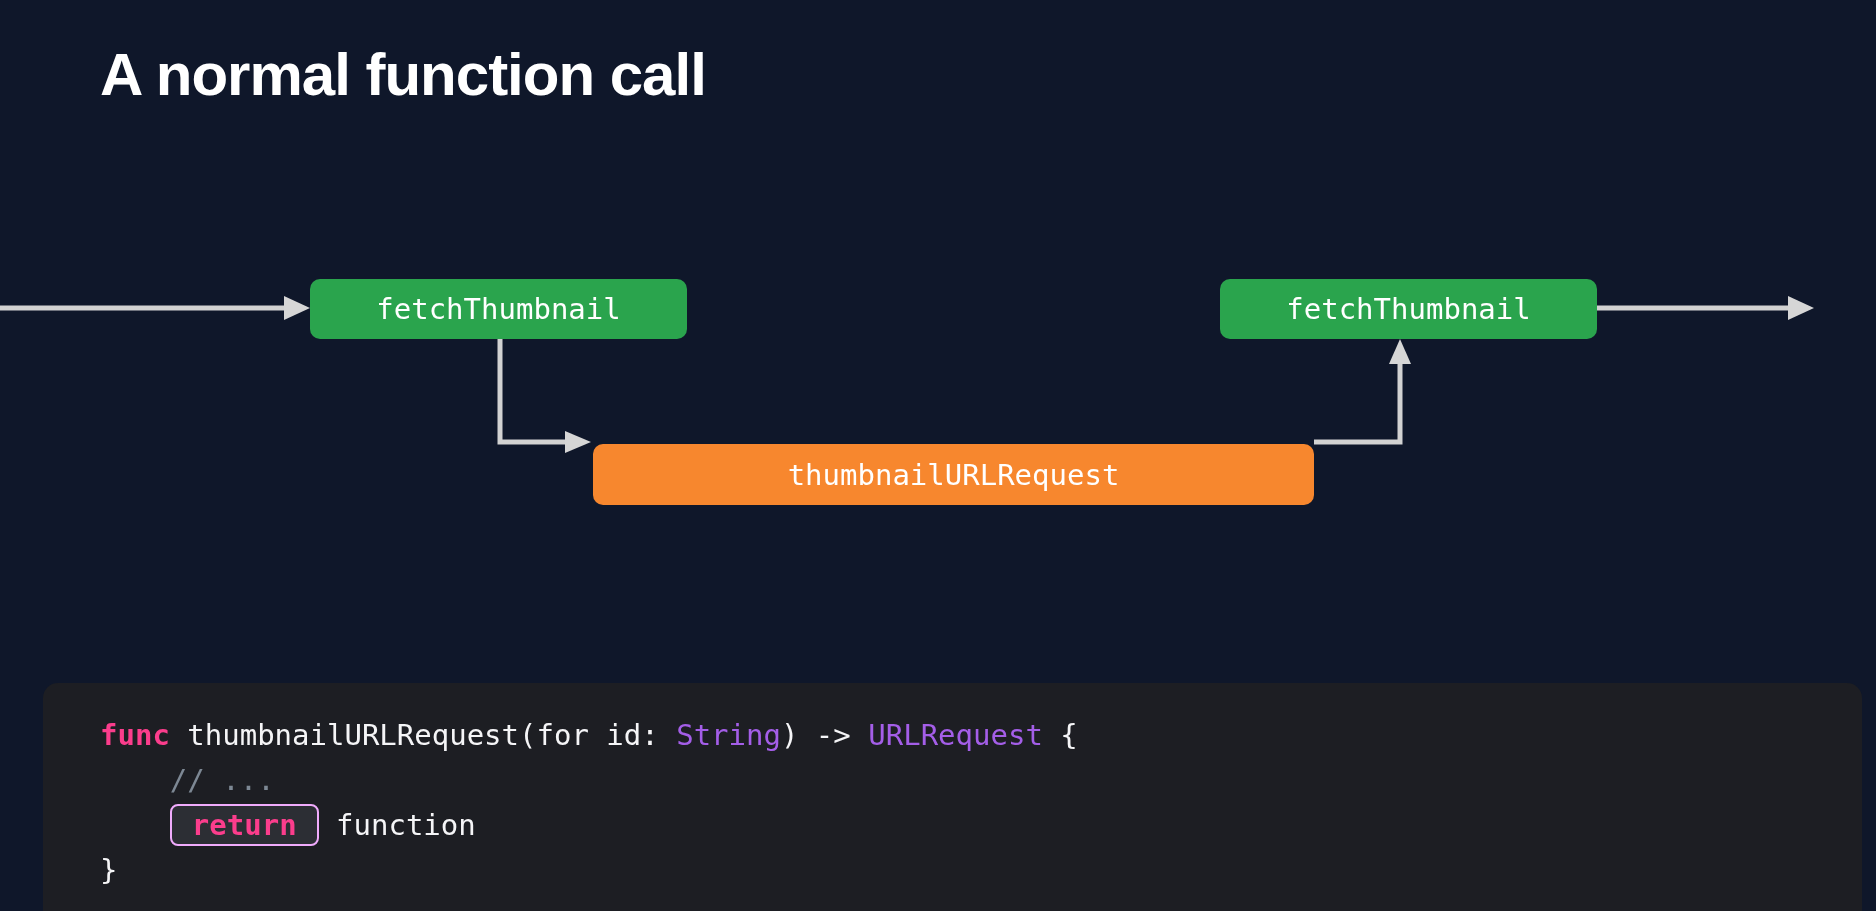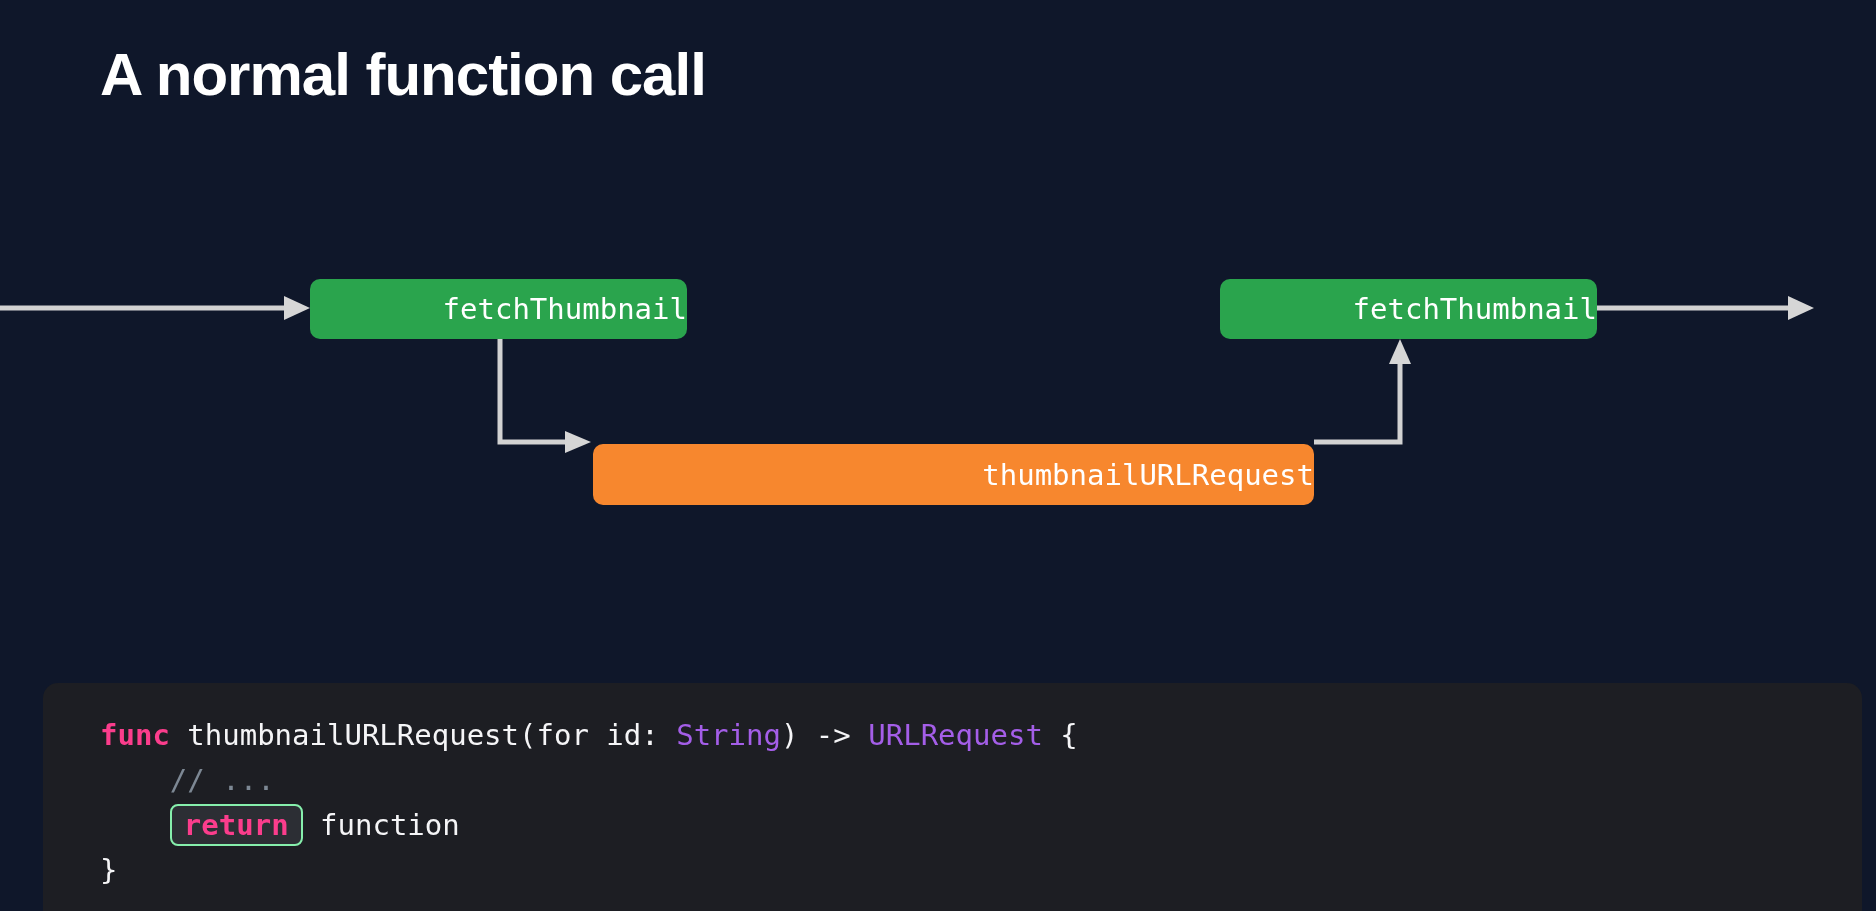--- a/index.html
+++ b/index.html
@@ -30,21 +30,21 @@
     position: absolute;
     left: 0;
     top: 0;
     width: 1876px;
     height: 911px;
   }
   .node {
     position: absolute;
     display: flex;
     align-items: center;
-    justify-content: flex-end;
+    justify-content: center;
     border-radius: 10px;
     color: #ffffff;
     font-family: "DejaVu Sans Mono", "Liberation Mono", monospace;
     font-size: 29px;
     white-space: nowrap;
   }
   .node-green {
     background: #2aa44d;
   }
   .node-orange {
@@ -73,23 +73,23 @@
   }
   .code-line {
     white-space: pre;
   }
   .tok-kw   { color: #fb3d8c; font-weight: bold; }
   .tok-type { color: #a45ee8; }
   .tok-com  { color: #7d8894; }
   .kw-box {
     display: inline-block;
     background: #2c2e34;
-    border: 2px solid #86efac;
+    border: 2px solid #f0abfc;
     border-radius: 8px;
-    padding: 0 12px;
+    padding: 0 20px;
     margin: -2px 0;
     line-height: 38px;
   }
 </style>
 </head>
 <body>
 
 <div class="slide">
 
   <h1 class="slide-title">A normal function call</h1>

